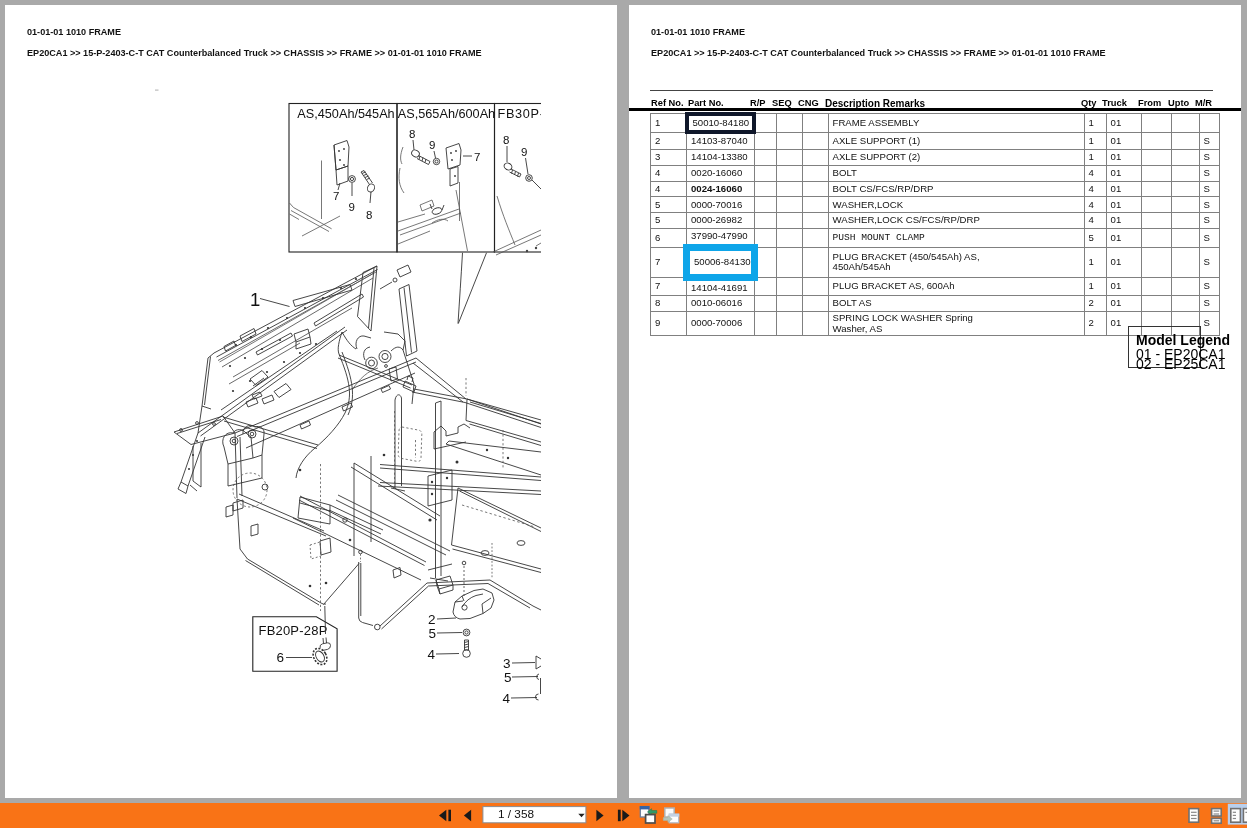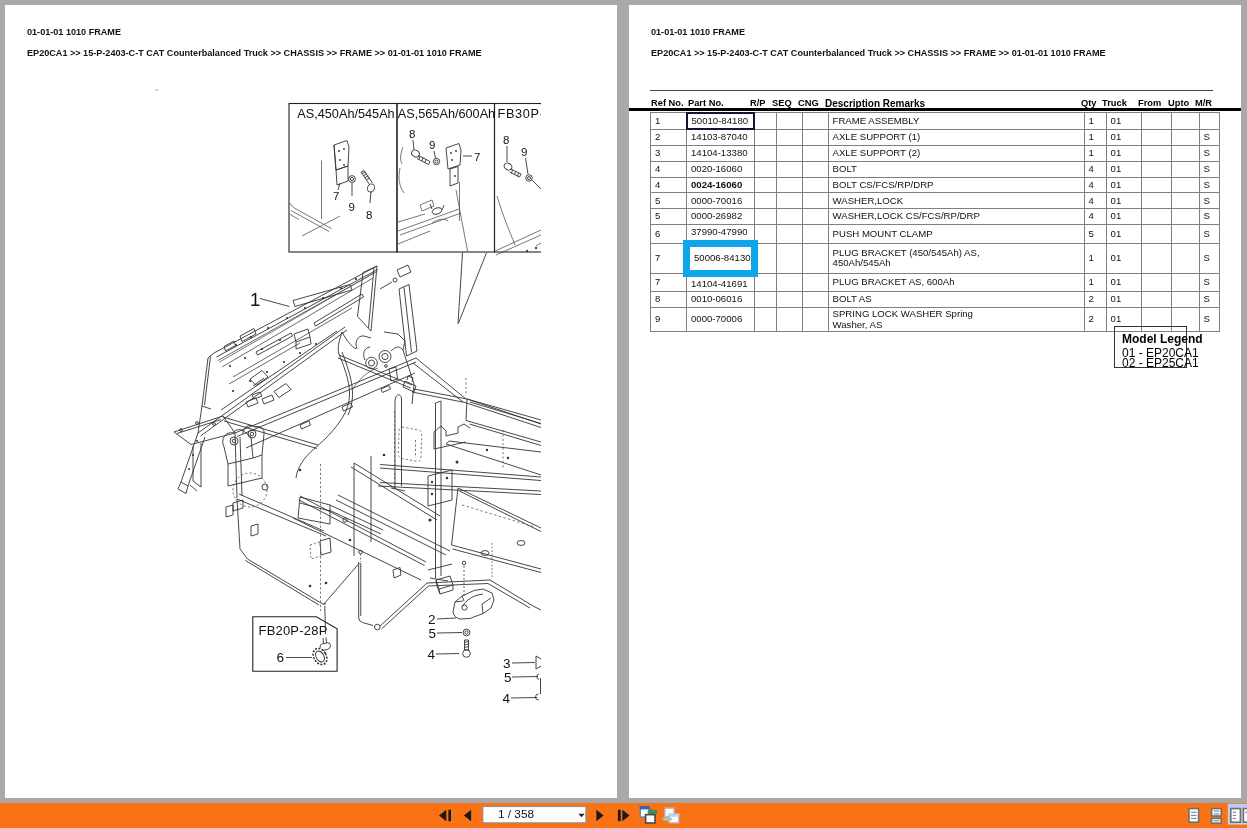--- a/index.html
+++ b/index.html
@@ -930,21 +930,21 @@
           <col style="width:256px">
           <col style="width:22px">
           <col style="width:35px">
           <col style="width:30px">
           <col style="width:28px">
           <col style="width:20px">
         </colgroup>
 <tbody>
           <tr>
             <td style="border:1px solid #808080;height:14.8px;padding:0 0 0 4px;vertical-align:middle;line-height:10.6px;overflow:hidden;">1</td>
-            <td style="border:2px solid #0f172a;height:14.8px;padding:0 0 0 4px;vertical-align:middle;line-height:10.6px;overflow:hidden;">50010-84180</td>
+            <td style="border:4px solid #0f172a;height:14.8px;padding:0 0 0 4px;vertical-align:middle;line-height:10.6px;overflow:hidden;">50010-84180</td>
             <td style="border:1px solid #808080;height:14.8px;padding:0 0 0 4px;vertical-align:middle;line-height:10.6px;overflow:hidden;"></td>
             <td style="border:1px solid #808080;height:14.8px;padding:0 0 0 4px;vertical-align:middle;line-height:10.6px;overflow:hidden;"></td>
             <td style="border:1px solid #808080;height:14.8px;padding:0 0 0 4px;vertical-align:middle;line-height:10.6px;overflow:hidden;"></td>
             <td style="border:1px solid #808080;height:14.8px;padding:0 0 0 4px;vertical-align:middle;line-height:10.6px;overflow:hidden;">FRAME ASSEMBLY</td>
             <td style="border:1px solid #808080;height:14.8px;padding:0 0 0 4px;vertical-align:middle;line-height:10.6px;overflow:hidden;">1</td>
             <td style="border:1px solid #808080;height:14.8px;padding:0 0 0 4px;vertical-align:middle;line-height:10.6px;overflow:hidden;">01</td>
             <td style="border:1px solid #808080;height:14.8px;padding:0 0 0 4px;vertical-align:middle;line-height:10.6px;overflow:hidden;"></td>
             <td style="border:1px solid #808080;height:14.8px;padding:0 0 0 4px;vertical-align:middle;line-height:10.6px;overflow:hidden;"></td>
             <td style="border:1px solid #808080;height:14.8px;padding:0 0 0 4px;vertical-align:middle;line-height:10.6px;overflow:hidden;"></td>
           </tr>
@@ -1025,21 +1025,21 @@
             <td style="border:1px solid #808080;height:14.8px;padding:0 0 0 4px;vertical-align:middle;line-height:10.6px;overflow:hidden;"></td>
             <td style="border:1px solid #808080;height:14.8px;padding:0 0 0 4px;vertical-align:middle;line-height:10.6px;overflow:hidden;"></td>
             <td style="border:1px solid #808080;height:14.8px;padding:0 0 0 4px;vertical-align:middle;line-height:10.6px;overflow:hidden;">S</td>
           </tr>
 <tr>
             <td style="border:1px solid #808080;height:14.8px;padding:0 0 0 4px;vertical-align:middle;line-height:10.6px;overflow:hidden;">6</td>
             <td style="border:1px solid #808080;height:14.8px;padding:0 0 0 4px;vertical-align:middle;line-height:10.6px;overflow:hidden;">37990-47990</td>
             <td style="border:1px solid #808080;height:14.8px;padding:0 0 0 4px;vertical-align:middle;line-height:10.6px;overflow:hidden;"></td>
             <td style="border:1px solid #808080;height:14.8px;padding:0 0 0 4px;vertical-align:middle;line-height:10.6px;overflow:hidden;"></td>
             <td style="border:1px solid #808080;height:14.8px;padding:0 0 0 4px;vertical-align:middle;line-height:10.6px;overflow:hidden;"></td>
-            <td style="border:1px solid #808080;height:14.8px;padding:0 0 0 4px;vertical-align:middle;line-height:10.6px;overflow:hidden;">PUSH MOUNT CLAMP</td>
+            <td style="border:1px solid #808080;height:14.8px;padding:0 0 0 4px;vertical-align:middle;line-height:10.6px;overflow:hidden;font-family:Liberation Mono, monospace;">PUSH MOUNT CLAMP</td>
             <td style="border:1px solid #808080;height:14.8px;padding:0 0 0 4px;vertical-align:middle;line-height:10.6px;overflow:hidden;">5</td>
             <td style="border:1px solid #808080;height:14.8px;padding:0 0 0 4px;vertical-align:middle;line-height:10.6px;overflow:hidden;">01</td>
             <td style="border:1px solid #808080;height:14.8px;padding:0 0 0 4px;vertical-align:middle;line-height:10.6px;overflow:hidden;"></td>
             <td style="border:1px solid #808080;height:14.8px;padding:0 0 0 4px;vertical-align:middle;line-height:10.6px;overflow:hidden;"></td>
             <td style="border:1px solid #808080;height:14.8px;padding:0 0 0 4px;vertical-align:middle;line-height:10.6px;overflow:hidden;">S</td>
           </tr>
 <tr>
             <td style="border:1px solid #808080;height:22.7px;padding:0 0 0 4px;vertical-align:middle;line-height:10.6px;overflow:hidden;">7</td>
             <td style="border:7px solid #0ea5e9;height:22.7px;padding:0 0 0 4px;vertical-align:middle;line-height:10.6px;overflow:hidden;">50006-84130</td>
             <td style="border:1px solid #808080;height:22.7px;padding:0 0 0 4px;vertical-align:middle;line-height:10.6px;overflow:hidden;"></td>
@@ -1088,21 +1088,21 @@
             <td style="border:1px solid #808080;height:22.7px;padding:0 0 0 4px;vertical-align:middle;line-height:10.6px;overflow:hidden;">2</td>
             <td style="border:1px solid #808080;height:22.7px;padding:0 0 0 4px;vertical-align:middle;line-height:10.6px;overflow:hidden;">01</td>
             <td style="border:1px solid #808080;height:22.7px;padding:0 0 0 4px;vertical-align:middle;line-height:10.6px;overflow:hidden;"></td>
             <td style="border:1px solid #808080;height:22.7px;padding:0 0 0 4px;vertical-align:middle;line-height:10.6px;overflow:hidden;"></td>
             <td style="border:1px solid #808080;height:22.7px;padding:0 0 0 4px;vertical-align:middle;line-height:10.6px;overflow:hidden;">S</td>
           </tr>
 </tbody>
       </table>
     </div>
 
-  <div class="abs" style="left:485px;top:321px;width:70.5px;height:40px;border:1.5px solid #333;font-size:12px;">
+  <div class="abs" style="left:499px;top:321px;width:70.5px;height:40px;border:1.5px solid #333;font-size:14px;">
     <div style="position:absolute;left:7px;top:5px;font-weight:bold;">Model Legend</div>
     <div style="position:absolute;left:7px;top:19px;">01 - EP20CA1</div>
     <div style="position:absolute;left:7px;top:28.5px;">02 - EP25CA1</div>
   </div>
 </div>
 
 <div class="abs" style="position:absolute;left:0;top:798px;width:1247px;height:5px;background:#a9a9a9;"></div>
 
 <div id="toolbar" style="position:absolute;left:0;top:803px;width:1247px;height:25px;background:#f97316;">
   <svg width="1247" height="25" viewBox="0 803 1247 25" style="position:absolute;left:0;top:0;">

